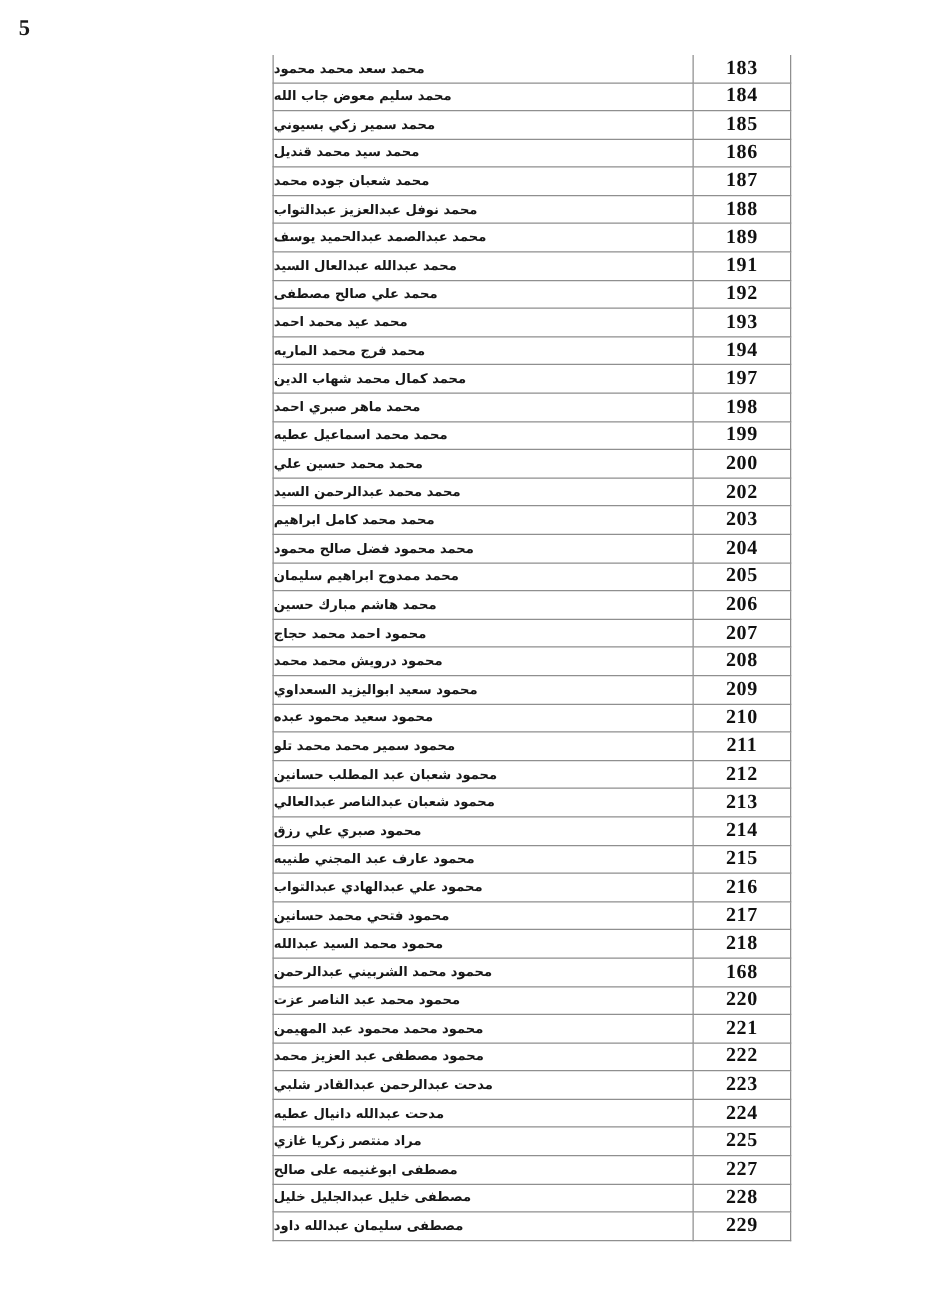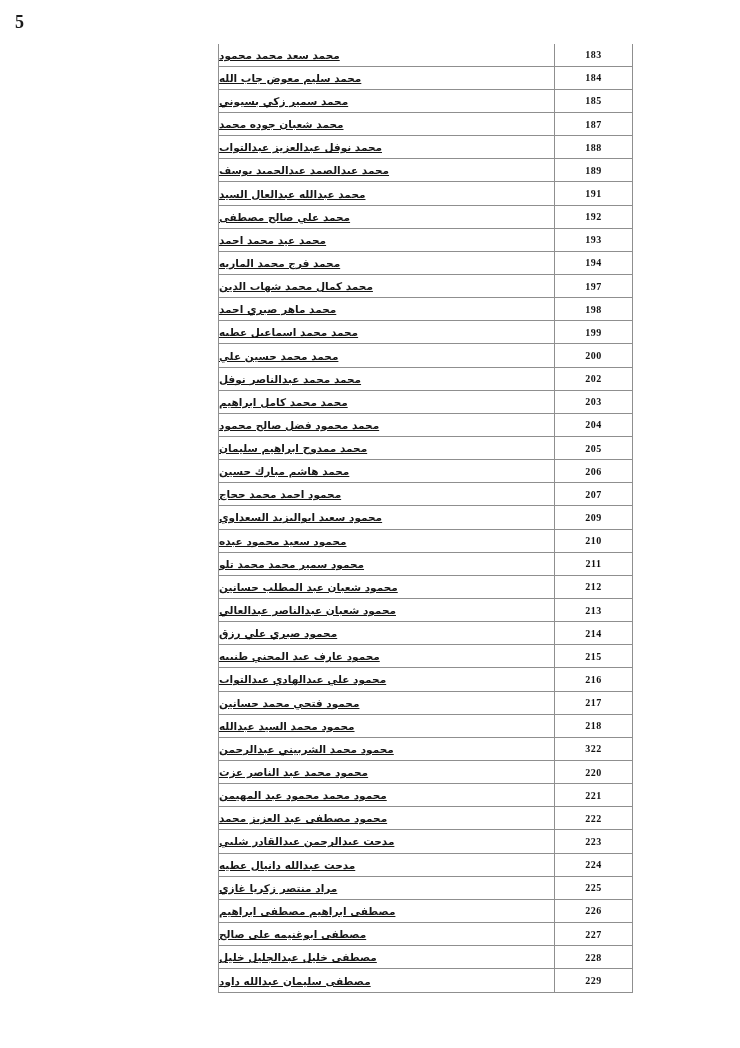--- a/index.html
+++ b/index.html
@@ -44,28 +44,27 @@
   }
   td.name-cell {
     width: 335px;
     direction: rtl;
     text-align: left; 
     padding-left: 6px;
     font-family: "DejaVu Sans", sans-serif;
     font-weight: bold;
     font-size: 10.5px;
     color: #171717;
-    text-decoration: underline;
   }
   td.num-cell {
     width: 77px;
     text-align: center;
     font-family: "Liberation Serif", serif;
     font-weight: bold;
-    font-size: 10px;
+    font-size: 16px;
     color: #111111;
     letter-spacing: 0.5px;
   }
 </style>
 </head>
 <body>
 
 <div class="page">
   <div class="page-number">5</div>
 
@@ -79,20 +78,24 @@
   <tr>
     <td class="name-cell">محمد سليم معوض جاب الله</td>
     <td class="num-cell">184</td>
   </tr>
 
   <tr>
     <td class="name-cell">محمد سمير زكي بسيوني</td>
     <td class="num-cell">185</td>
   </tr>
 
+  <tr>
+    <td class="name-cell">محمد سيد محمد قنديل</td>
+    <td class="num-cell">186</td>
+  </tr>
 
   <tr>
     <td class="name-cell">محمد شعبان جوده محمد</td>
     <td class="num-cell">187</td>
   </tr>
 
   <tr>
     <td class="name-cell">محمد نوفل عبدالعزيز عبدالتواب</td>
     <td class="num-cell">188</td>
   </tr>
@@ -140,21 +143,21 @@
     <td class="num-cell">199</td>
   </tr>
 
   <tr>
     <td class="name-cell">محمد محمد حسين علي</td>
     <td class="num-cell">200</td>
   </tr>
 
 
   <tr>
-    <td class="name-cell">محمد محمد عبدالناصر نوفل</td>
+    <td class="name-cell">محمد محمد عبدالرحمن السيد</td>
     <td class="num-cell">202</td>
   </tr>
 
   <tr>
     <td class="name-cell">محمد محمد كامل ابراهيم</td>
     <td class="num-cell">203</td>
   </tr>
 
   <tr>
     <td class="name-cell">محمد محمود فضل صالح محمود</td>
@@ -169,20 +172,24 @@
   <tr>
     <td class="name-cell">محمد هاشم مبارك حسين</td>
     <td class="num-cell">206</td>
   </tr>
 
   <tr>
     <td class="name-cell">محمود احمد محمد حجاج</td>
     <td class="num-cell">207</td>
   </tr>
 
+  <tr>
+    <td class="name-cell">محمود درويش محمد محمد</td>
+    <td class="num-cell">208</td>
+  </tr>
 
   <tr>
     <td class="name-cell">محمود سعيد ابواليزيد السعداوي</td>
     <td class="num-cell">209</td>
   </tr>
 
   <tr>
     <td class="name-cell">محمود سعيد محمود عبده</td>
     <td class="num-cell">210</td>
   </tr>
@@ -222,21 +229,21 @@
     <td class="num-cell">217</td>
   </tr>
 
   <tr>
     <td class="name-cell">محمود محمد السيد عبدالله</td>
     <td class="num-cell">218</td>
   </tr>
 
   <tr>
     <td class="name-cell">محمود محمد الشربيني عبدالرحمن</td>
-    <td class="num-cell">322</td>
+    <td class="num-cell">168</td>
   </tr>
 
   <tr>
     <td class="name-cell">محمود محمد عبد الناصر عزت</td>
     <td class="num-cell">220</td>
   </tr>
 
   <tr>
     <td class="name-cell">محمود محمد محمود عبد المهيمن</td>
     <td class="num-cell">221</td>
@@ -255,24 +262,20 @@
   <tr>
     <td class="name-cell">مدحت عبدالله دانيال عطيه</td>
     <td class="num-cell">224</td>
   </tr>
 
   <tr>
     <td class="name-cell">مراد منتصر زكريا غازي</td>
     <td class="num-cell">225</td>
   </tr>
 
-  <tr>
-    <td class="name-cell">مصطفى ابراهيم مصطفى ابراهيم</td>
-    <td class="num-cell">226</td>
-  </tr>
 
   <tr>
     <td class="name-cell">مصطفى ابوغنيمه على صالح</td>
     <td class="num-cell">227</td>
   </tr>
 
   <tr>
     <td class="name-cell">مصطفى خليل عبدالجليل خليل</td>
     <td class="num-cell">228</td>
   </tr>

